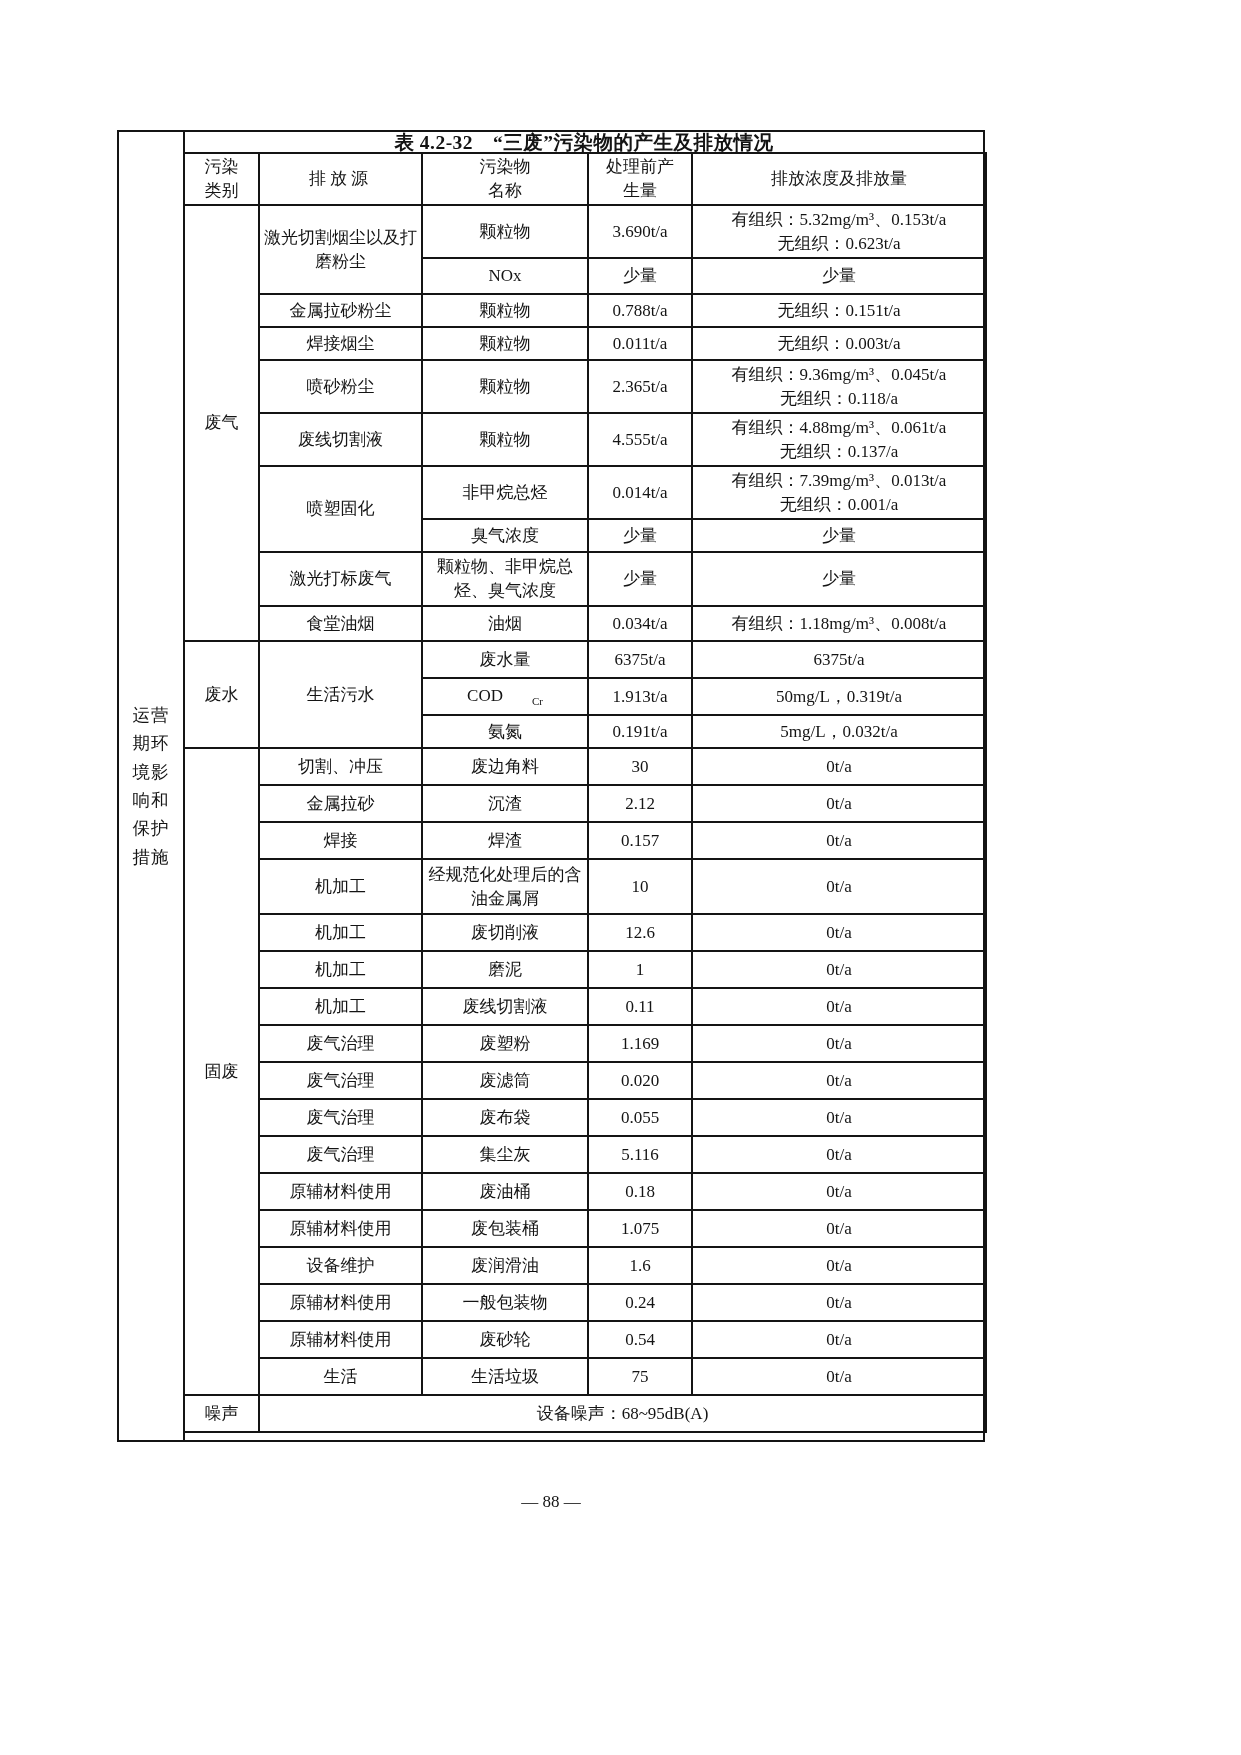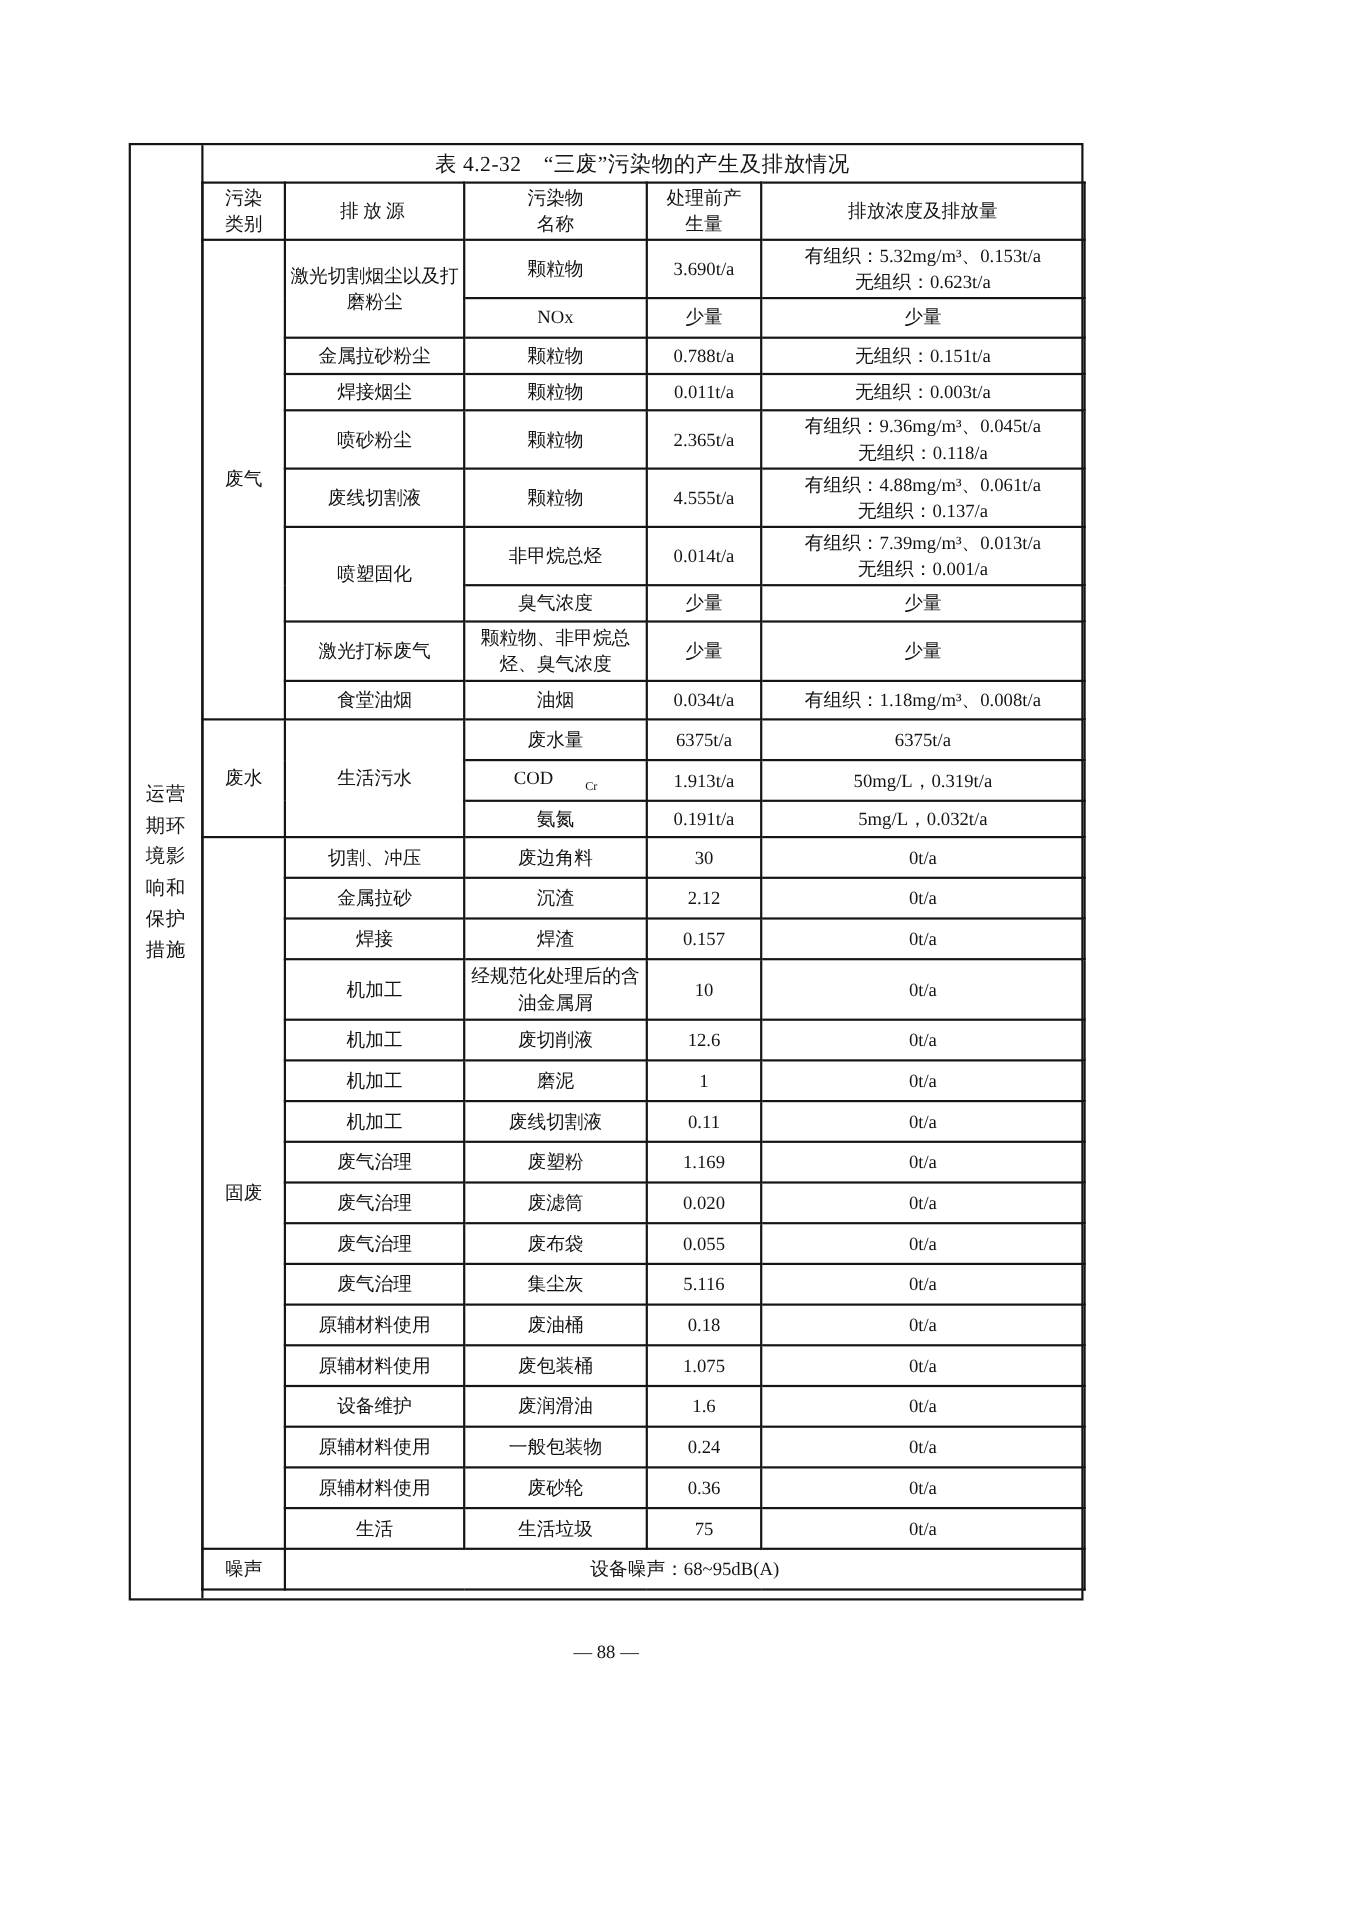--- a/index.html
+++ b/index.html
@@ -20,22 +20,22 @@
     border-right:2px solid #141414;
     display:flex;align-items:center;justify-content:center;
   }
   .side-label{
     width:40px;
     font-size:17.5px;line-height:1.62;text-align:center;
     word-break:break-all;letter-spacing:1px;
   }
   .main-cell{flex:1 1 auto;display:flex;flex-direction:column;min-width:0;}
   .table-title{
-    height:33px;display:flex;align-items:center;justify-content:center;
-    font-weight:normal;font-size:19.5px;letter-spacing:0.5px;
+    height:20px;display:flex;align-items:center;justify-content:center;
+    font-weight:bold;font-size:19.5px;letter-spacing:0.5px;
   }
   table.main{
     border-collapse:collapse;table-layout:fixed;
     position:relative;left:-2px;width:calc(100% + 4px);
     margin-bottom:7px;
     padding-left:21px;
   }
   table.main td{
     border:2px solid #141414;
     text-align:center;vertical-align:middle;
@@ -250,21 +250,21 @@
         </tr>
         <tr class="rh37">
           <td>原辅材料使用</td>
           <td>一般包装物</td>
           <td>0.24</td>
           <td>0t/a</td>
         </tr>
         <tr class="rh37">
           <td>原辅材料使用</td>
           <td>废砂轮</td>
-          <td>0.36</td>
+          <td>0.54</td>
           <td>0t/a</td>
         </tr>
         <tr class="rh37">
           <td>生活</td>
           <td>生活垃圾</td>
           <td>75</td>
           <td>0t/a</td>
         </tr>
 
         <tr class="rh37">

